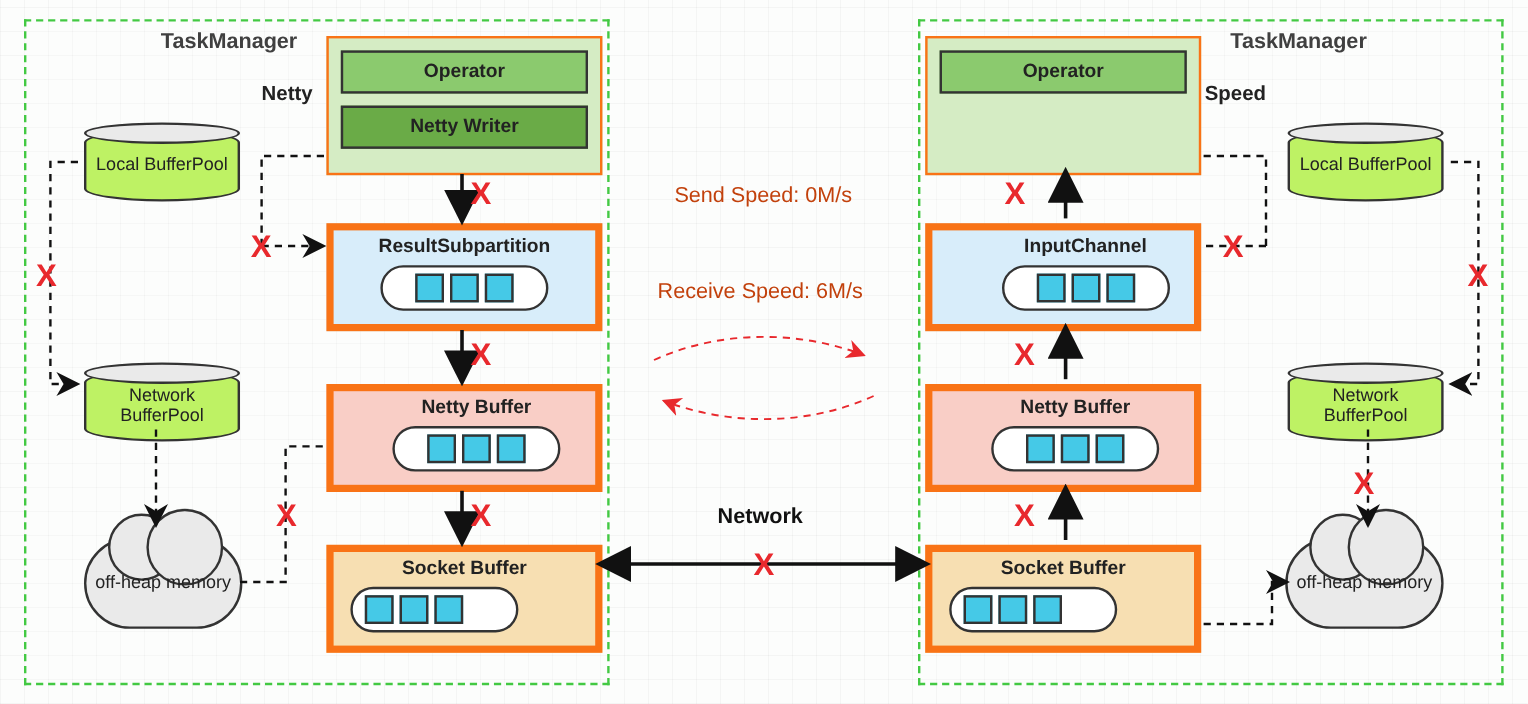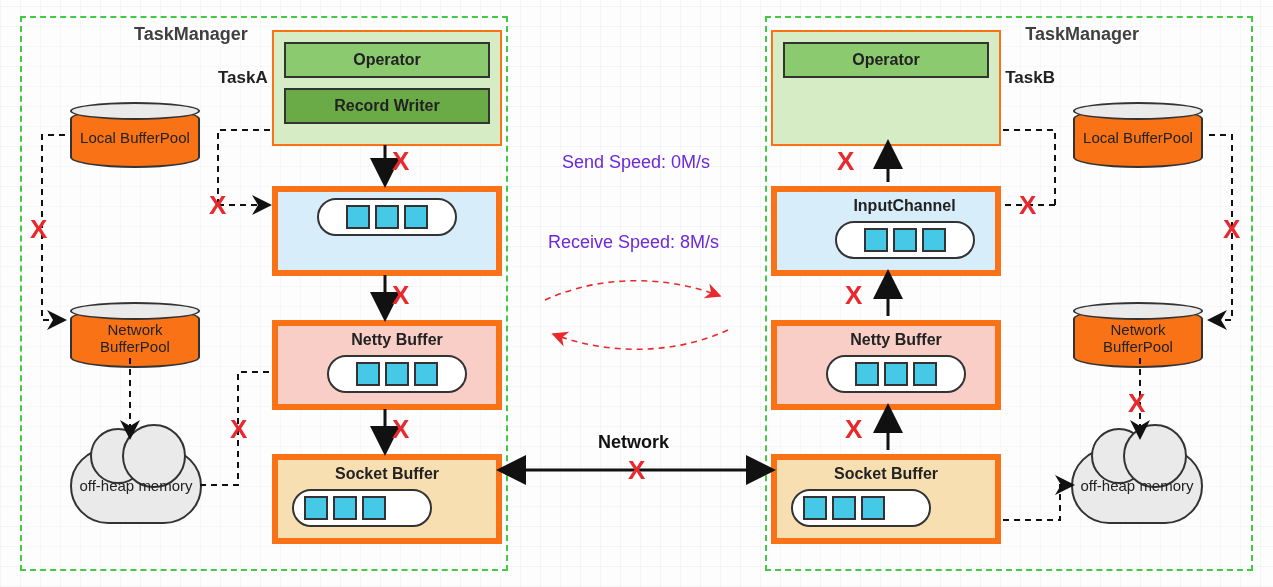--- a/index.html
+++ b/index.html
@@ -31,21 +31,21 @@
     font-size: 18px;
     color: #404040;
   }
 
   .cyl {
     position: absolute;
     width: 130px;
     height: 60px;
     border: 2px solid #333;
     border-radius: 50% / 18%;
-    background: #f97316;
+    background: #bef264;
     display:flex; align-items:center; justify-content:center;
     text-align:center; font-size:15px; line-height:1.15;
   }
   .cyl::before, .cyl::after {
     content:"";
     position:absolute;
     left:-2px; right:-2px;
     height: 14px;
     border:2px solid #333;
     background:#eaeaea;
@@ -115,21 +115,21 @@
   .svg-conn {
     position:absolute;
     left:0; top:0;
     width:1273px; height:587px;
     pointer-events:none;
   }
 
   .center-txt {
     position:absolute;
     font-size:18px;
-    color:#6d28d9;
+    color:#c2410c;
     white-space:nowrap;
   }
   .net-label{
     position:absolute;
     font-size:18px;
     font-weight:600;
     color:#111;
   }
 </style>
 </head>
@@ -141,27 +141,28 @@
   <div class="cyl" style="left:48px; top:90px;">
       <span>Local BufferPool</span>
     </div>
   <div class="cyl" style="left:48px; top:290px;">
       <span>Network BufferPool</span>
     </div>
   <div class="cloud" style="left:48px; top:430px;">
       <span>off-heap memory</span>
     </div>
 
-  <div style="position:absolute; left:196px; top:50px; font-weight:700; font-size:17px;">TaskA</div>
+  <div style="position:absolute; left:196px; top:50px; font-weight:700; font-size:17px;">Netty</div>
   <div class="box task-box" style="left:250px; top:12px; height:116px; padding:10px;">
     <div class="inner-box" style="margin-bottom:10px;">Operator</div>
-    <div class="inner-box inner-dark">Record Writer</div>
+    <div class="inner-box inner-dark">Netty Writer</div>
   </div>
 
   <div class="box sub-box" style="left:250px; top:168px; height:90px;">
+    <div class="stack-title">ResultSubpartition</div>
     <div class="pill">
         <div class="sq"></div>
         <div class="sq"></div>
         <div class="sq"></div>
       </div>
   </div>
 
   <div class="box pink-box" style="left:250px; top:302px; height:90px;">
     <div class="stack-title">Netty Buffer</div>
     <div class="pill">
@@ -187,21 +188,21 @@
   <div class="cyl" style="right:48px; top:90px;">
       <span>Local BufferPool</span>
     </div>
   <div class="cyl" style="right:48px; top:290px;">
       <span>Network BufferPool</span>
     </div>
   <div class="cloud" style="right:48px; top:430px;">
       <span>off-heap memory</span>
     </div>
 
-  <div style="position:absolute; right:196px; top:50px; font-weight:700; font-size:17px;">TaskB</div>
+  <div style="position:absolute; right:196px; top:50px; font-weight:700; font-size:17px;">Speed</div>
   <div class="box task-box" style="right:250px; top:12px; height:116px; padding:10px;">
     <div class="inner-box" style="margin-bottom:10px;">Operator</div>
   </div>
 
   <div class="box sub-box" style="right:250px; top:168px; height:90px;padding-left:37px;">
     <div class="stack-title">InputChannel</div>
     <div class="pill">
         <div class="sq"></div>
         <div class="sq"></div>
         <div class="sq"></div>
@@ -221,22 +222,22 @@
     <div class="stack-title">Socket Buffer</div>
     <div class="pill left-align">
         <div class="sq"></div>
         <div class="sq"></div>
         <div class="sq"></div>
       </div>
   </div>
 </div>
 
 <div class="center-txt" style="left:562px; top:152px;">Send Speed: 0M/s</div>
-<div class="center-txt" style="left:548px; top:232px;">Receive Speed: 8M/s</div>
-<div class="net-label" style="left:598px; top:432px;">Network</div>
+<div class="center-txt" style="left:548px; top:232px;">Receive Speed: 6M/s</div>
+<div class="net-label" style="left:598px; top:420px;">Network</div>
 
 <svg class="svg-conn">
   <defs>
     <marker id="ah" markerWidth="10" markerHeight="10" refX="8" refY="5" orient="auto">
       <path d="M0,0 L10,5 L0,10 z" fill="#111"></path>
     </marker>
     <marker id="ah2" markerWidth="10" markerHeight="10" refX="2" refY="5" orient="auto">
       <path d="M10,0 L0,5 L10,10 z" fill="#111"></path>
     </marker>
     <marker id="ahd" markerWidth="12" markerHeight="12" refX="9" refY="5" orient="auto">

